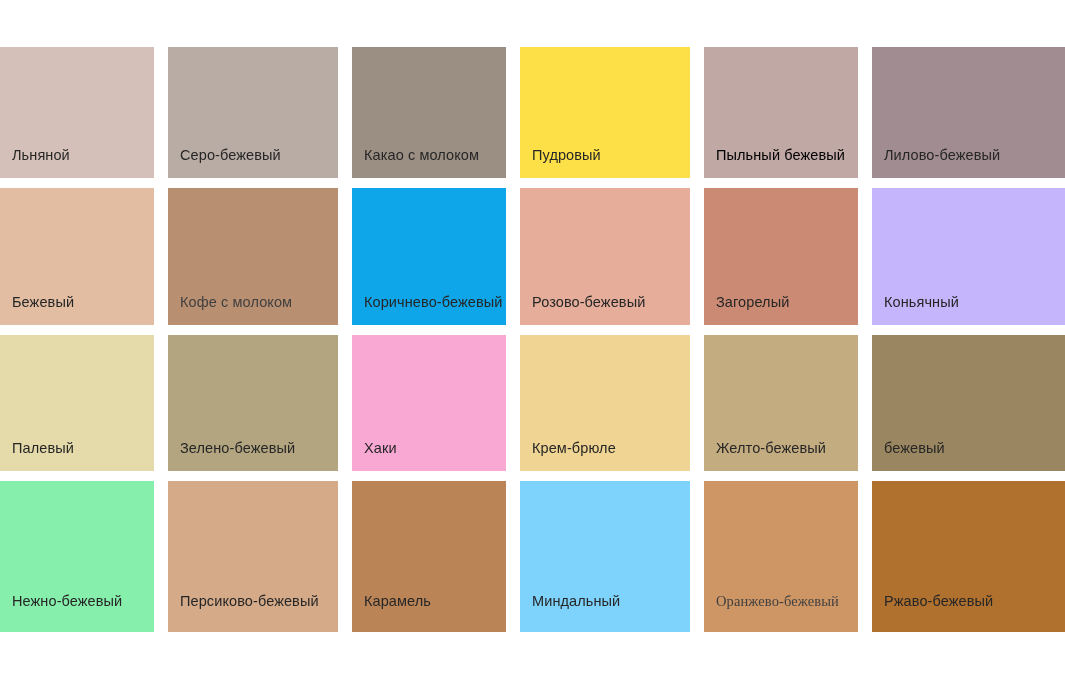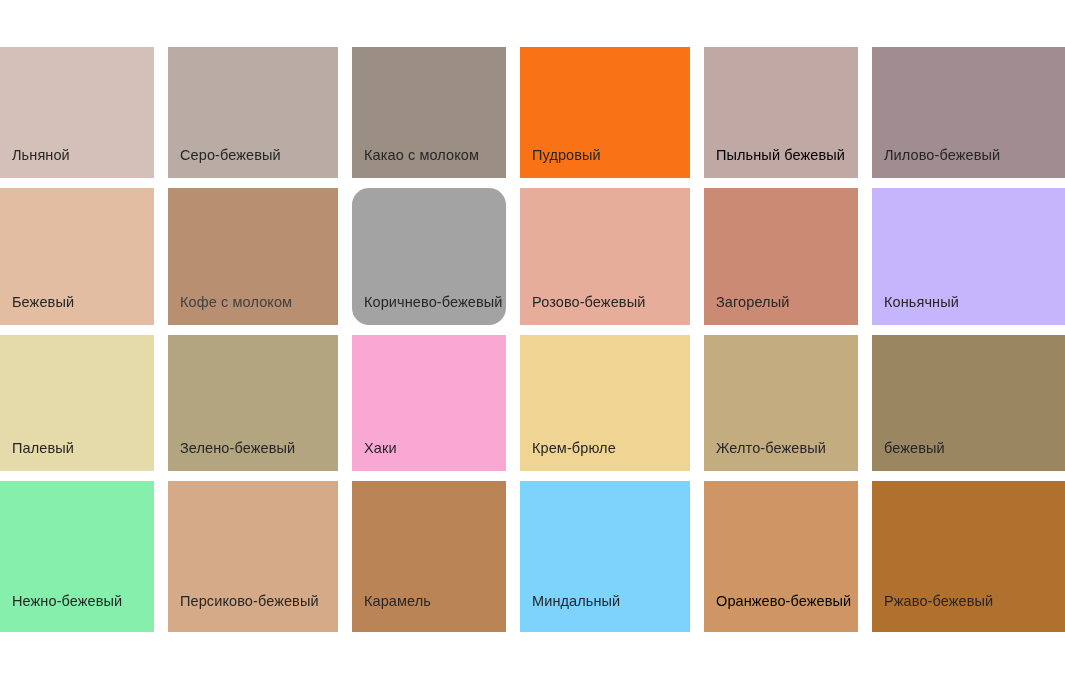--- a/index.html
+++ b/index.html
@@ -70,21 +70,21 @@
       <div class="swatch" style="background: rgb(184, 172, 164);">
         <div class="swatch-label" style="color: rgb(38, 38, 38);">Серо-бежевый</div>
       </div>
     </div>
     <div class="cell row-1 col-3">
       <div class="swatch" style="background: rgb(155, 143, 132);">
         <div class="swatch-label" style="color: rgb(38, 38, 38);">Какао с молоком</div>
       </div>
     </div>
     <div class="cell row-1 col-4">
-      <div class="swatch" style="background: #f97316;">
+      <div class="swatch" style="background: #fde047;">
         <div class="swatch-label" style="color: rgb(38, 38, 38);">Пудровый</div>
       </div>
     </div>
     <div class="cell row-1 col-5">
       <div class="swatch" style="background: rgb(192, 168, 165);">
         <div class="swatch-label" style="color: #000000;">Пыльный бежевый</div>
       </div>
     </div>
     <div class="cell row-1 col-6">
       <div class="swatch" style="background: rgb(160, 140, 145);">
@@ -95,21 +95,21 @@
       <div class="swatch" style="background: rgb(226, 189, 162);">
         <div class="swatch-label" style="color: rgb(38, 38, 38);">Бежевый</div>
       </div>
     </div>
     <div class="cell row-2 col-2">
       <div class="swatch" style="background: rgb(185, 143, 114);">
         <div class="swatch-label" style="color: #404040;">Кофе с молоком</div>
       </div>
     </div>
     <div class="cell row-2 col-3">
-      <div class="swatch" style="background: #a3a3a3; border-radius: 17px;">
+      <div class="swatch" style="background: #0ea5e9;">
         <div class="swatch-label" style="color: rgb(38, 38, 38);">Коричнево-бежевый</div>
       </div>
     </div>
     <div class="cell row-2 col-4">
       <div class="swatch" style="background: rgb(229, 173, 154);">
         <div class="swatch-label" style="color: rgb(38, 38, 38);">Розово-бежевый</div>
       </div>
     </div>
     <div class="cell row-2 col-5">
       <div class="swatch" style="background: rgb(203, 138, 116);">
@@ -166,21 +166,21 @@
         <div class="swatch-label" style="color: rgb(38, 38, 38);">Карамель</div>
       </div>
     </div>
     <div class="cell row-4 col-4">
       <div class="swatch" style="background: #7dd3fc;">
         <div class="swatch-label" style="color: rgb(38, 38, 38);">Миндальный</div>
       </div>
     </div>
     <div class="cell row-4 col-5">
       <div class="swatch" style="background: rgb(207, 150, 101);">
-        <div class="swatch-label" style="color: #000000;">Оранжево-бежевый</div>
+        <div class="swatch-label" style="color: #404040; font-family: Liberation Serif, serif;">Оранжево-бежевый</div>
       </div>
     </div>
     <div class="cell row-4 col-6">
       <div class="swatch" style="background: rgb(176, 113, 47);">
         <div class="swatch-label" style="color: rgb(38, 38, 38);">Ржаво-бежевый</div>
       </div>
     </div>
   </div>
 
 </body></html>

